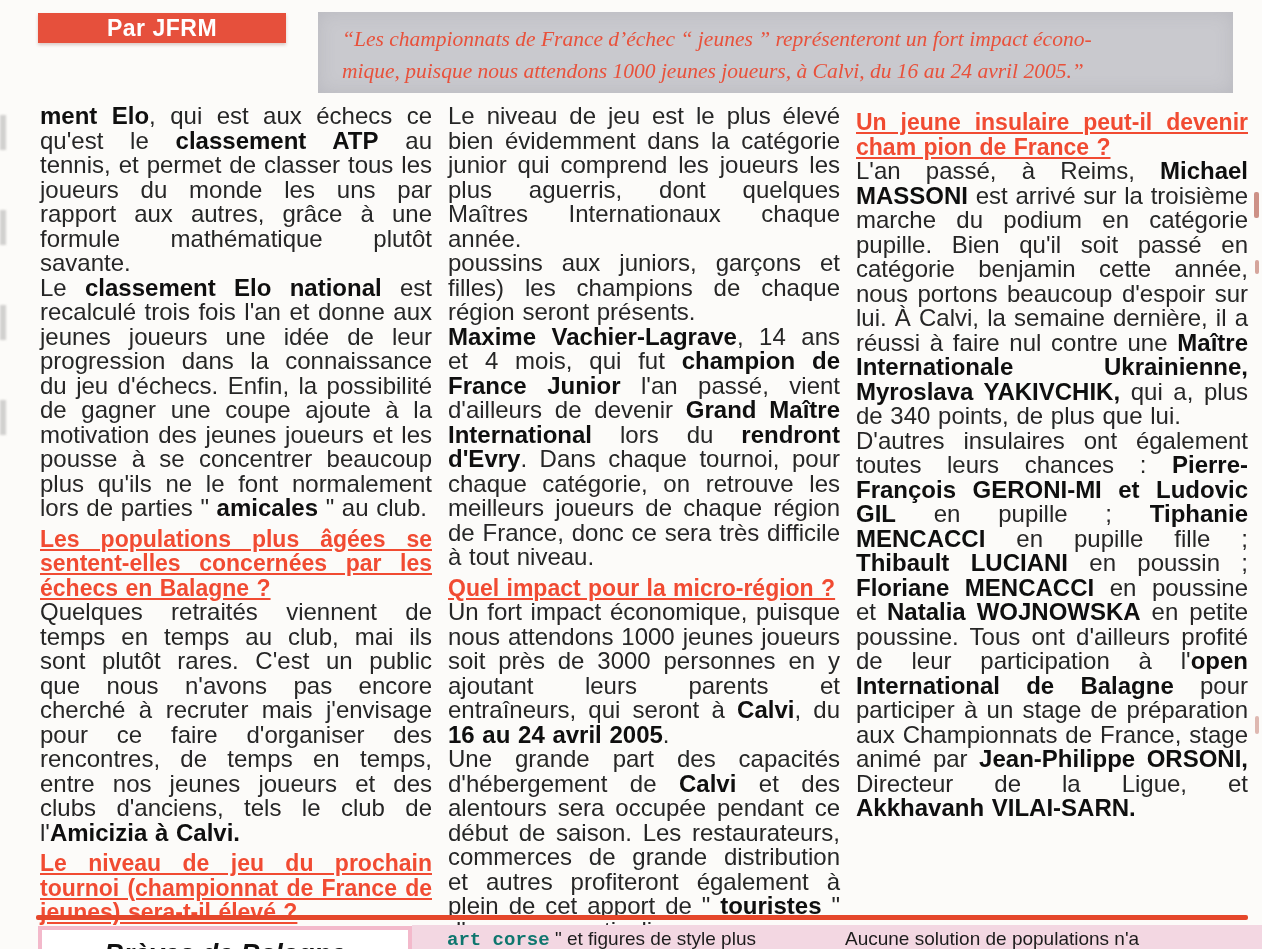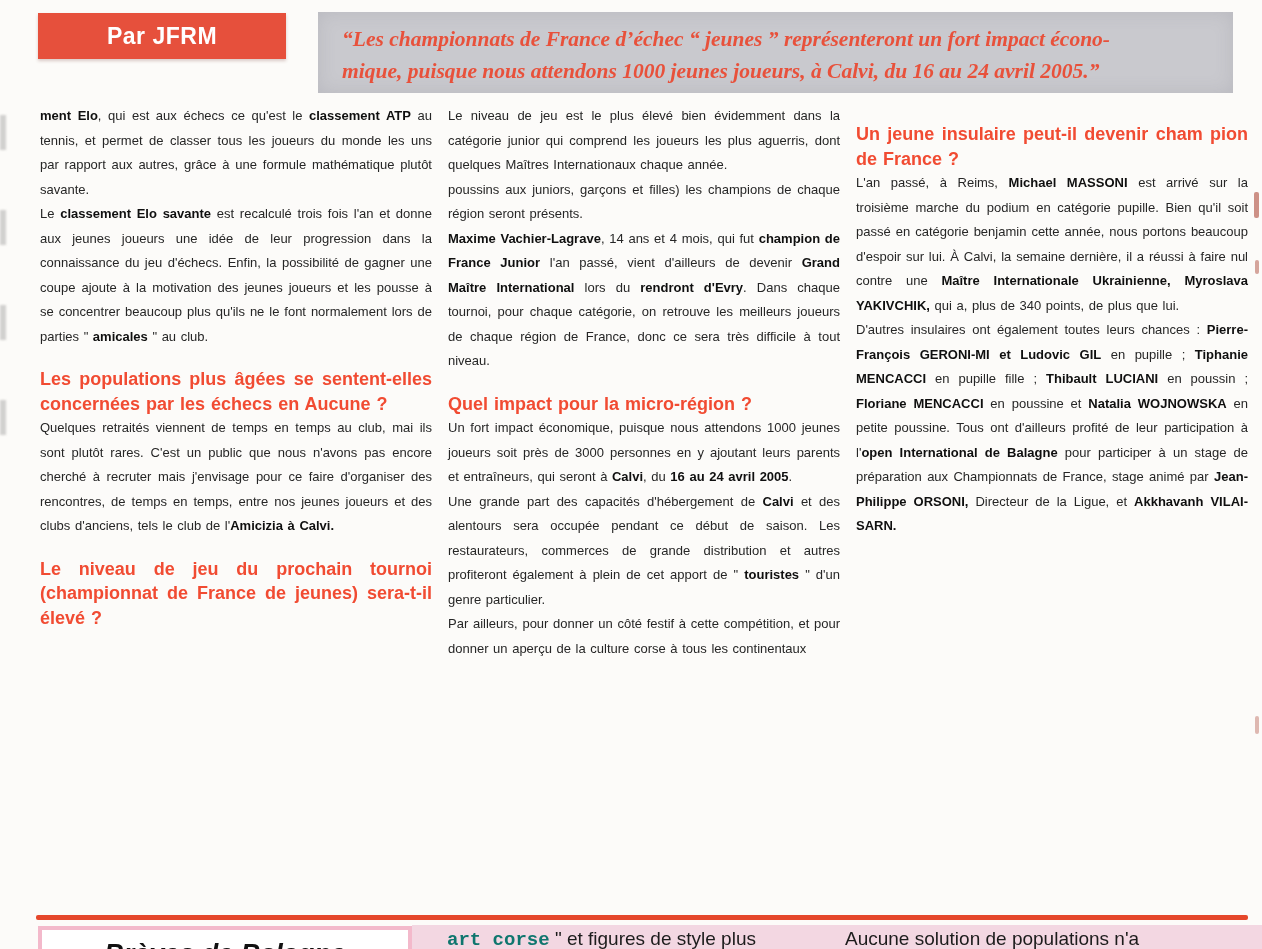--- a/index.html
+++ b/index.html
@@ -7,54 +7,55 @@
     position:relative;
     width:1262px;height:949px;
     margin:0 auto;
     background:#fcfbf9;
     overflow:hidden;
     font-family:"Liberation Sans",sans-serif;
     color:var(--body-text,#262626);
   }
   
   .byline{
-    position:absolute;left:38px;top:13px;width:248px;height:46px;
+    position:absolute;left:38px;top:13px;width:248px;height:30px;
     background:var(--accent-red,#e6503c);
     display:flex;align-items:center;justify-content:center;
     box-shadow:0 2px 3px rgba(120,60,50,.25);
   }
   .byline span{
     color:#fff;font-weight:bold;font-size:23px;letter-spacing:.5px;
   }
   .quote{
     position:absolute;left:318px;top:12px;width:915px;height:81px;
     background:var(--quote-bg,#c9c9ce);
     padding:11px 0 0 24px;box-sizing:border-box;
     box-shadow:inset 0 0 18px rgba(110,110,120,.18);
   }
   .quote-line{
     font-family:"Liberation Serif",serif;
-    font-style:italic;font-weight:bold;
+    font-style:italic;font-weight:normal;
     font-size:21.5px;line-height:32px;
     color:var(--quote-text,#e8513b);
   }
   
   .columns{
     position:absolute;left:40px;top:104px;width:1208px;
     display:grid;grid-template-columns:1fr 1fr 1fr;column-gap:16px;
   }
   .col p.par{
-    margin:0;font-size:13px;line-height:24.5px;
+    margin:0;font-size:24px;line-height:24.5px;
     text-align:justify;word-spacing:1px;
   }
   .col p.par b{color:#0f0f0f;}
   .col h3.heading{
-    margin:18px 0 0 0;font-size:18px;line-height:24.5px;
+    margin:6px 0 0 0;font-size:23px;line-height:24.5px;
     font-weight:bold;text-align:justify;word-spacing:1px;
     color:var(--heading-red,#f14b32);
+    text-decoration:underline;
   }
   
   .rule{
     position:absolute;left:36px;top:915px;width:1212px;height:5px;
     background:var(--rule-red,#e5472b);border-radius:2px;
   }
   .pink-strip{
     position:absolute;left:412px;top:925px;width:850px;height:24px;
     background:var(--pink-strip,#f3d7e2);
   }
@@ -95,22 +96,22 @@
   </div>
 
   <div class="quote">
     <div class="quote-line">“Les championnats de France d’échec “ jeunes ” représenteront un fort impact écono-</div>
     <div class="quote-line">mique, puisque nous attendons 1000 jeunes joueurs, à Calvi, du 16 au 24 avril 2005.”</div>
   </div>
 
   <div class="columns">
     <div class="col">
         <p class="par"><b>ment Elo</b>, qui est aux échecs ce qu'est le <b>classement ATP</b> au tennis, et permet de classer tous les joueurs du monde les uns par rapport aux autres, grâce à une formule mathématique plutôt savante.</p>
-        <p class="par">Le <b>classement Elo savante</b> est recalculé trois fois l'an et donne aux jeunes joueurs une idée de leur progression dans la connaissance du jeu d'échecs. Enfin, la possibilité de gagner une coupe ajoute à la motivation des jeunes joueurs et les pousse à se concentrer beaucoup plus qu'ils ne le font normalement lors de parties " <b>amicales</b> " au club.</p>
-        <h3 class="heading">Les populations plus âgées se sentent-elles concernées par les échecs en Aucune ?</h3>
+        <p class="par">Le <b>classement Elo national</b> est recalculé trois fois l'an et donne aux jeunes joueurs une idée de leur progression dans la connaissance du jeu d'échecs. Enfin, la possibilité de gagner une coupe ajoute à la motivation des jeunes joueurs et les pousse à se concentrer beaucoup plus qu'ils ne le font normalement lors de parties " <b>amicales</b> " au club.</p>
+        <h3 class="heading">Les populations plus âgées se sentent-elles concernées par les échecs en Balagne ?</h3>
         <p class="par">Quelques retraités viennent de temps en temps au club, mai ils sont plutôt rares. C'est un public que nous n'avons pas encore cherché à recruter mais j'envisage pour ce faire d'organiser des rencontres, de temps en temps, entre nos jeunes joueurs et des clubs d'anciens, tels le club de l'<b>Amicizia à Calvi.</b></p>
         <h3 class="heading">Le niveau de jeu du prochain tournoi (championnat de France de jeunes) sera-t-il élevé ?</h3>
       </div>
     <div class="col">
         <p class="par">Le niveau de jeu est le plus élevé bien évidemment dans la catégorie junior qui comprend les joueurs les plus aguerris, dont quelques Maîtres Internationaux chaque année.</p>
         <p class="par">poussins aux juniors, garçons et filles) les champions de chaque région seront présents.</p>
         <p class="par"><b>Maxime Vachier-Lagrave</b>, 14 ans et 4 mois, qui fut <b>champion de France Junior</b> l'an passé, vient d'ailleurs de devenir <b>Grand Maître International</b> lors du <b>rendront d'Evry</b>. Dans chaque tournoi, pour chaque catégorie, on retrouve les meilleurs joueurs de chaque région de France, donc ce sera très difficile à tout niveau.</p>
         <h3 class="heading">Quel impact pour la micro-région ?</h3>
         <p class="par">Un fort impact économique, puisque nous attendons 1000 jeunes joueurs soit près de 3000 personnes en y ajoutant leurs parents et entraîneurs, qui seront à <b>Calvi</b>, du <b>16 au 24 avril 2005</b>.</p>
         <p class="par">Une grande part des capacités d'hébergement de <b>Calvi</b> et des alentours sera occupée pendant ce début de saison. Les restaurateurs, commerces de grande distribution et autres profiteront également à plein de cet apport de " <b>touristes</b> " d'un genre particulier.</p>

